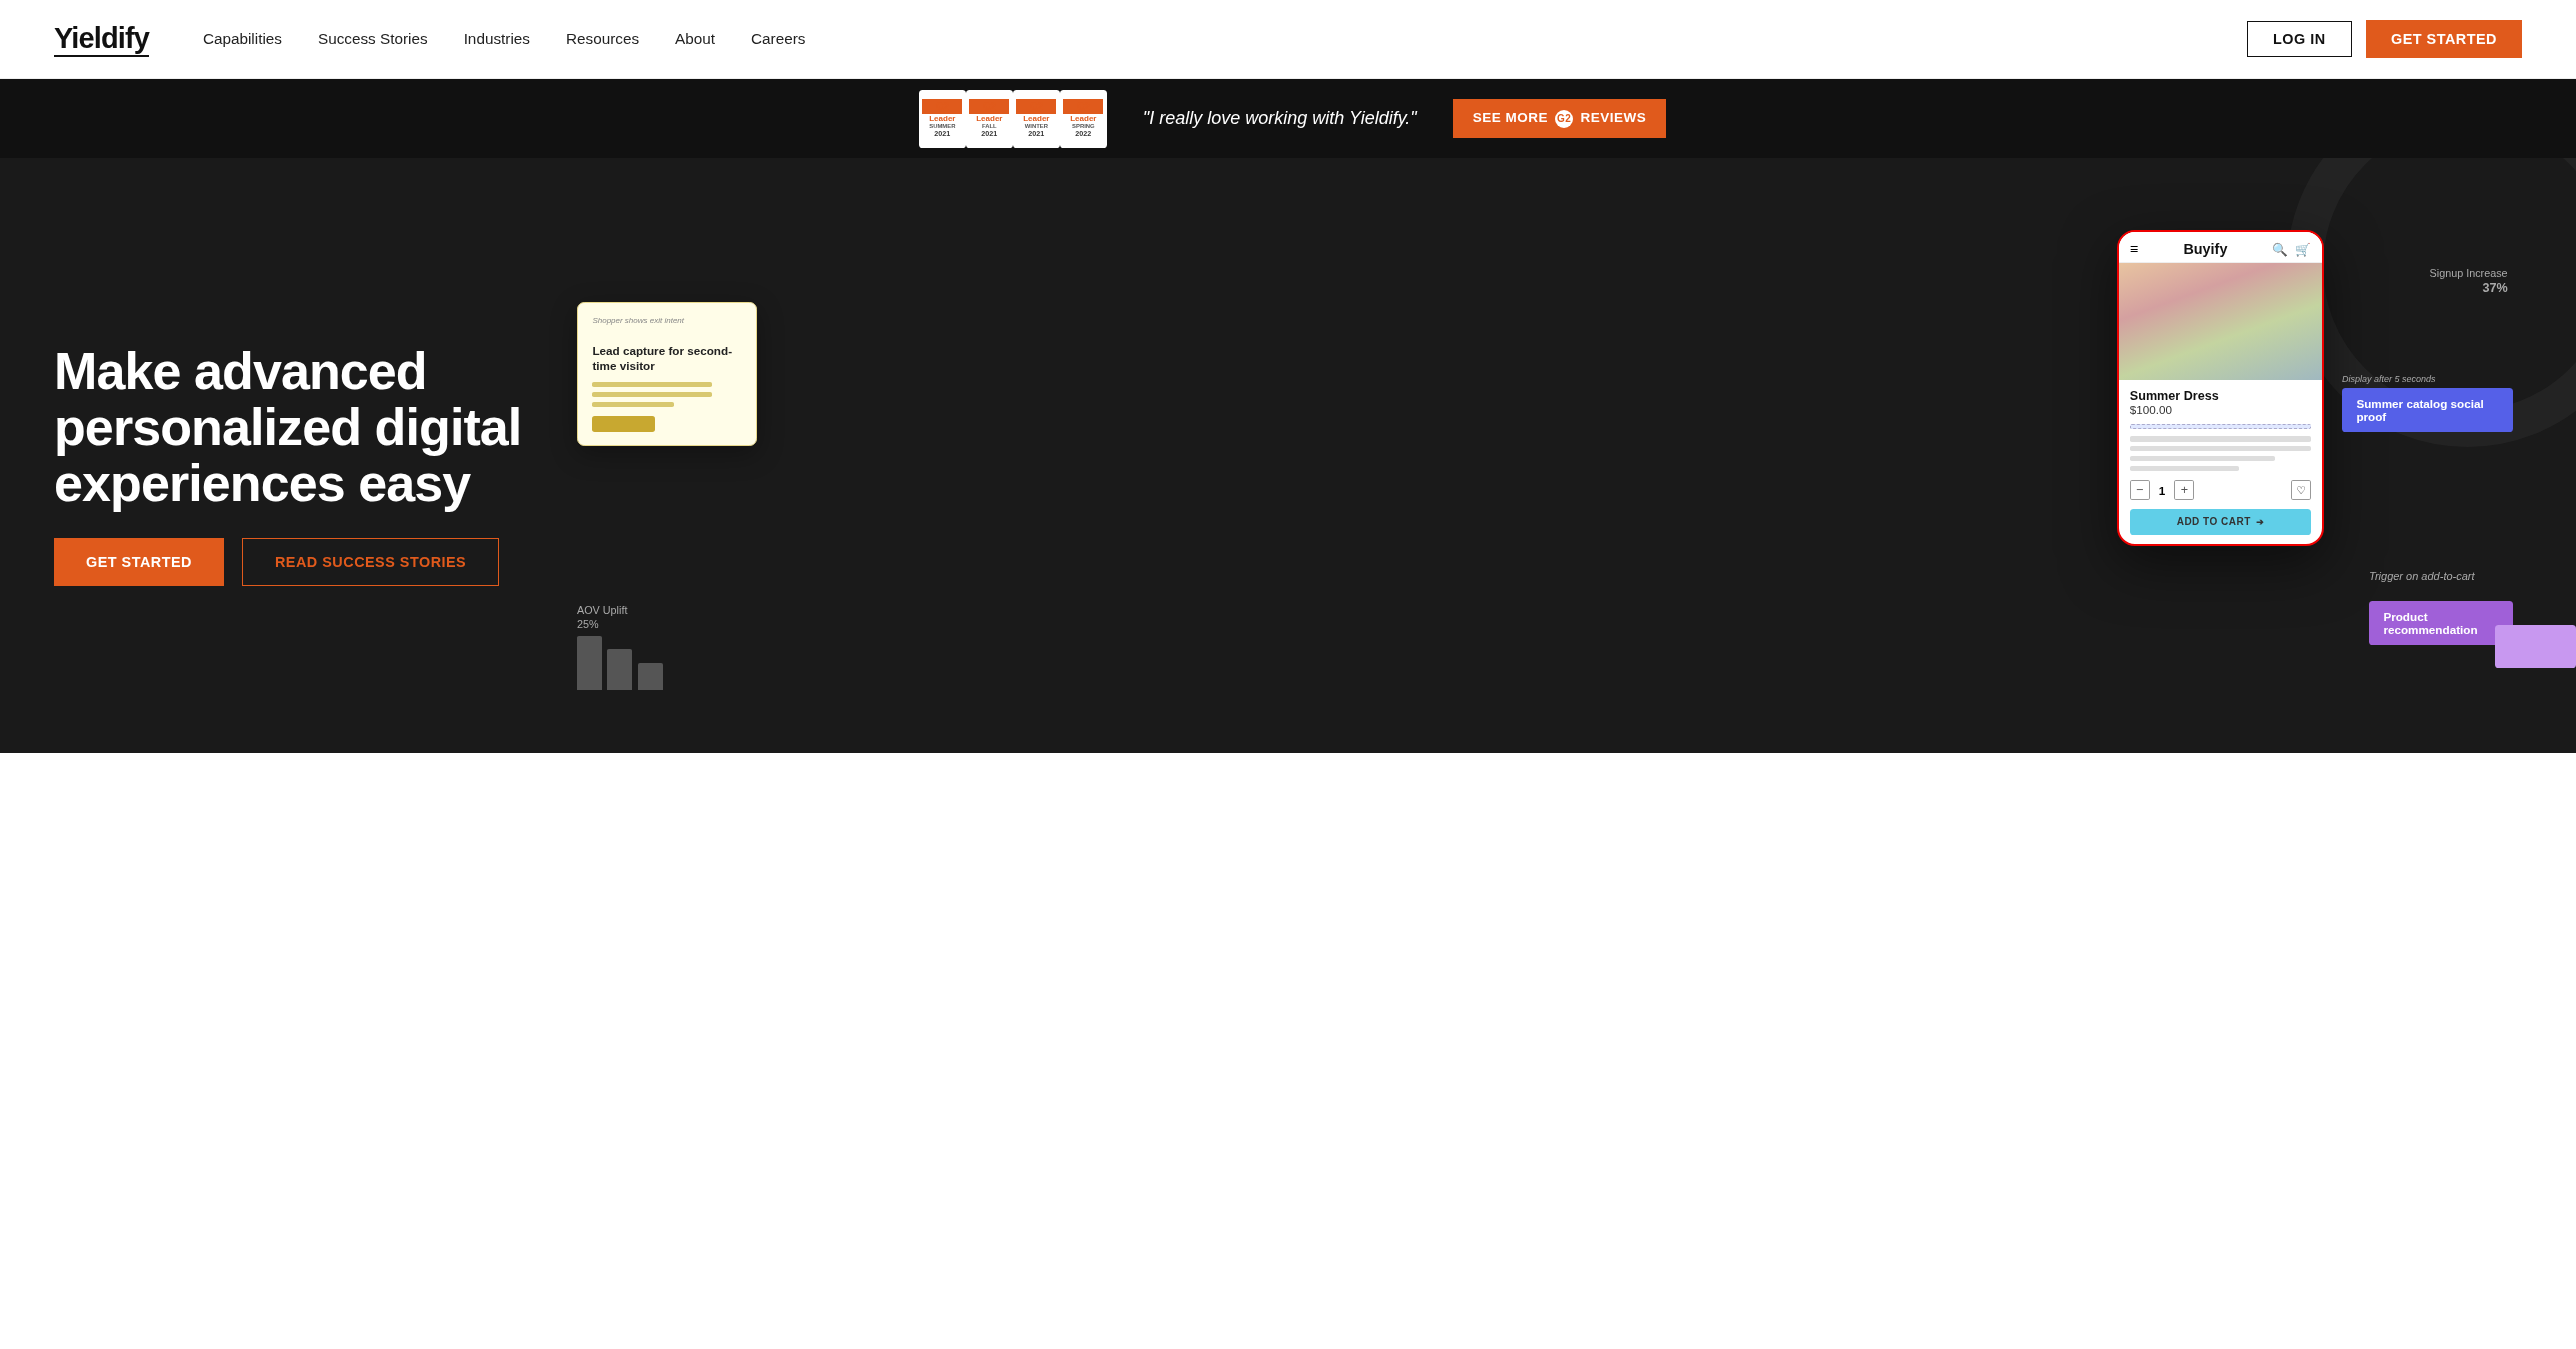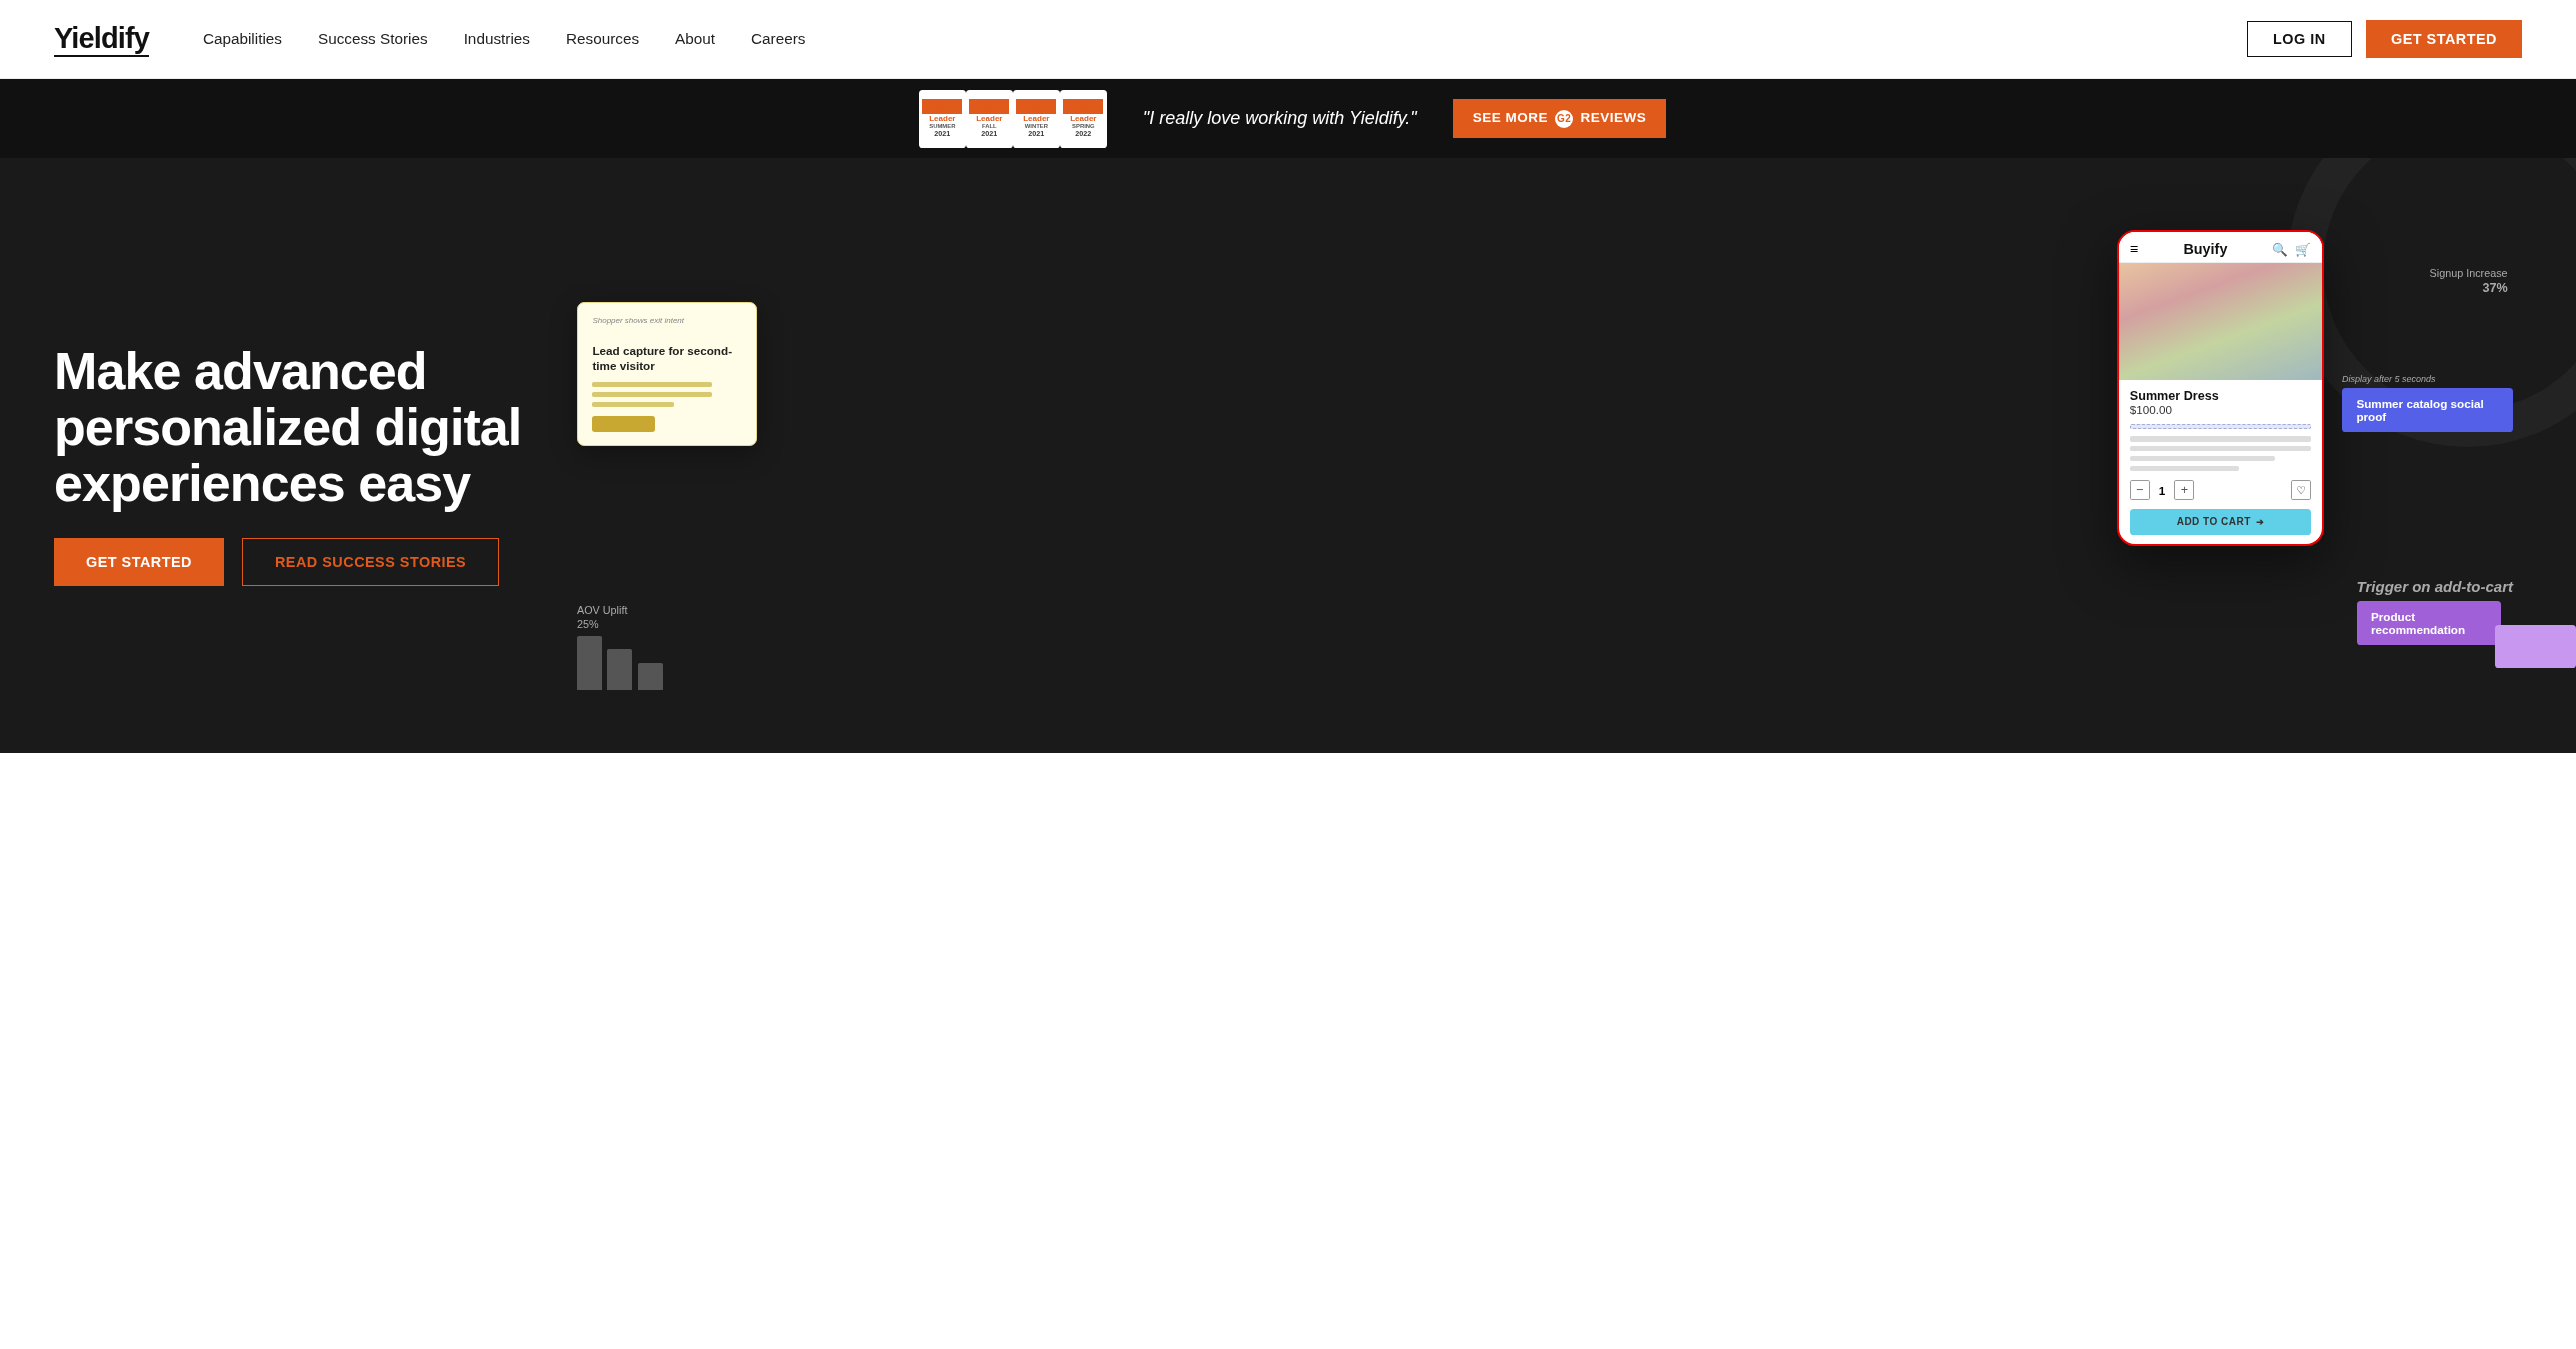--- a/index.html
+++ b/index.html
@@ -416,25 +416,24 @@
     }
 
     
     .product-rec-card {
       position: absolute;
       right: 9px;
       bottom: 72px;
       z-index: 6;
     }
     .trigger-label {
-      font-size: 15px;
+      font-size: 11px;
       color: #aaa;
       font-style: italic;
-      margin-bottom: 6px;
-      font-weight: bold;
+      margin-bottom: 19px;
     }
     .product-rec-tag {
       background: #a060d8;
       color: #fff;
       font-size: 11.7px;
       font-weight: 700;
       padding: 9px 14.4px;
       border-radius: 3.6px;
       width: 144px;
     }

